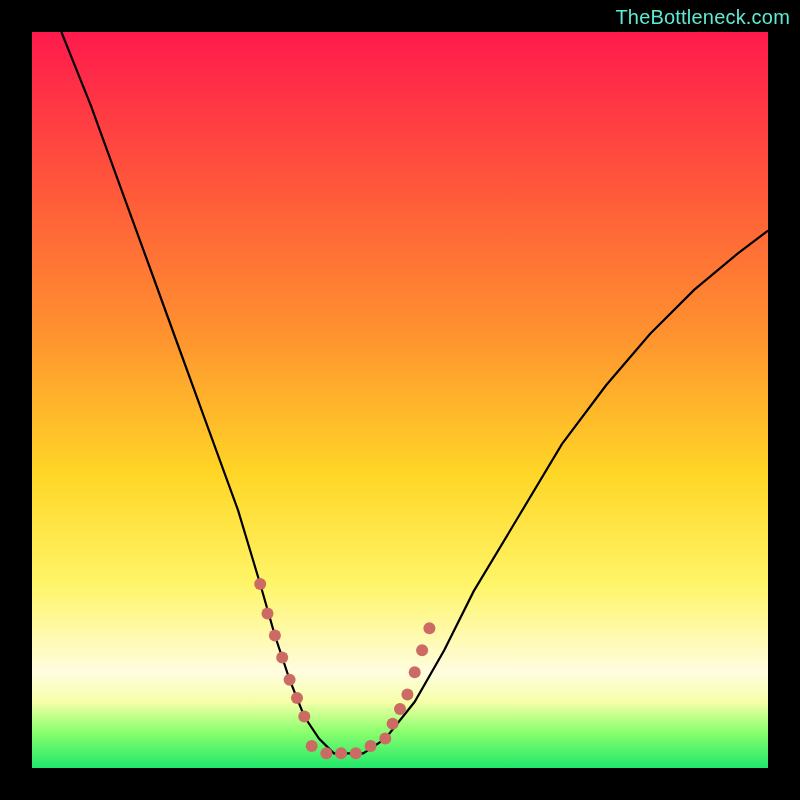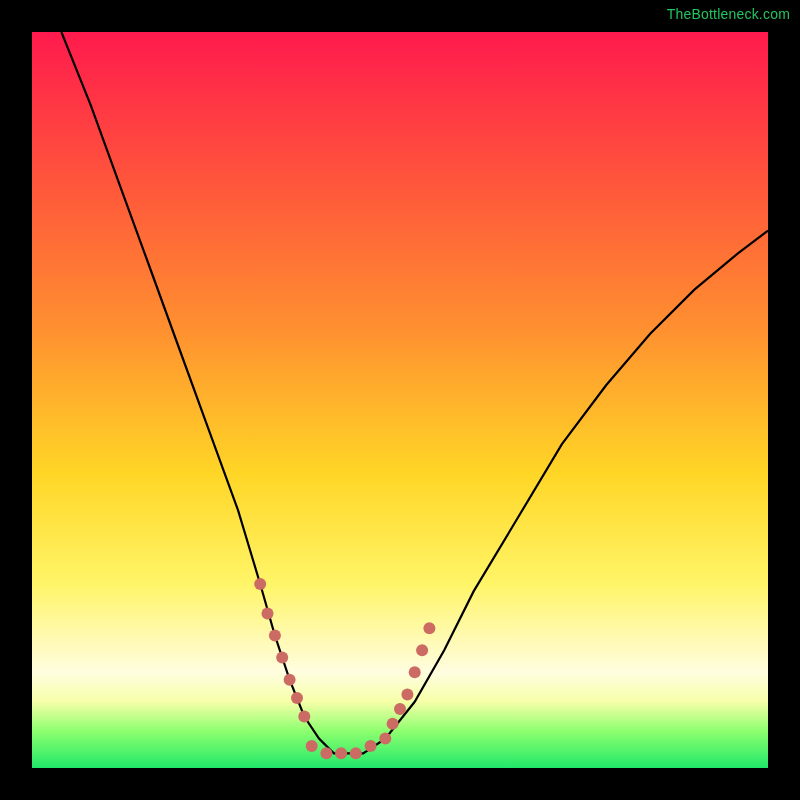--- a/index.html
+++ b/index.html
@@ -36,22 +36,22 @@
       #fffde0 87%,
       #f6ffa8 91%,
       #8dff6e 95%,
       #20e86a 100%
     );
   }
   .watermark {
     position: absolute;
     top: 6px;
     right: 10px;
-    color: #22c55e;
-    font-size: 14px;
+    color: #5eead4;
+    font-size: 20px;
     letter-spacing: 0.2px;
     user-select: none;
   }
   svg {
     position: absolute;
     left: 0;
     top: 0;
   }
 </style>
 </head>

